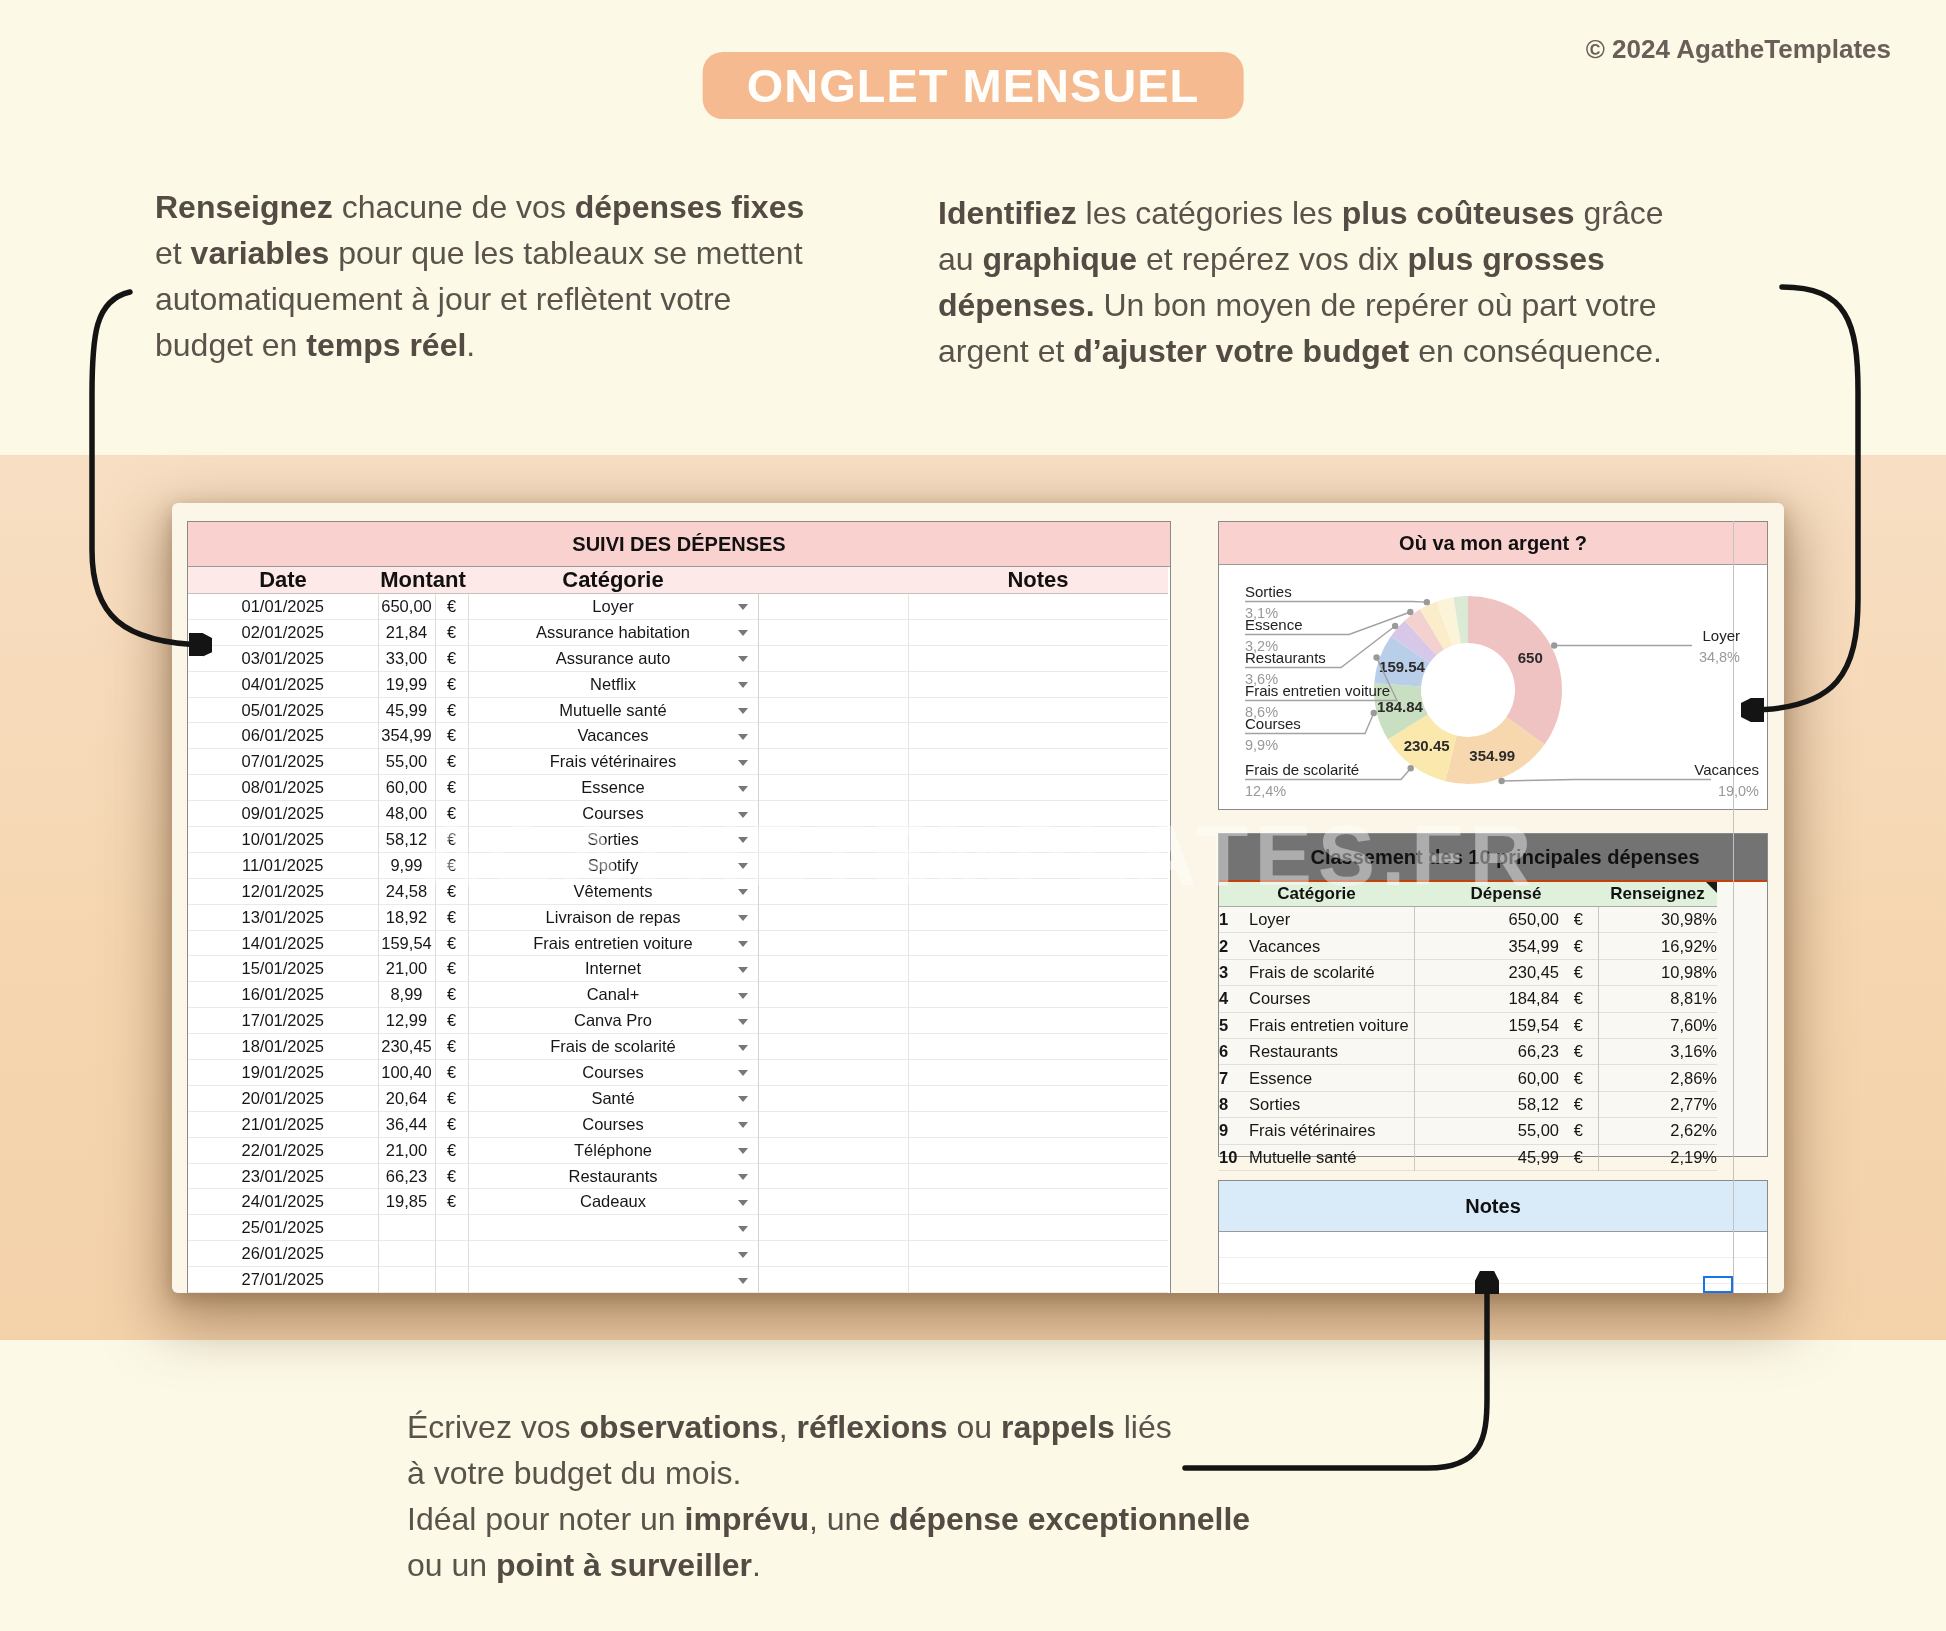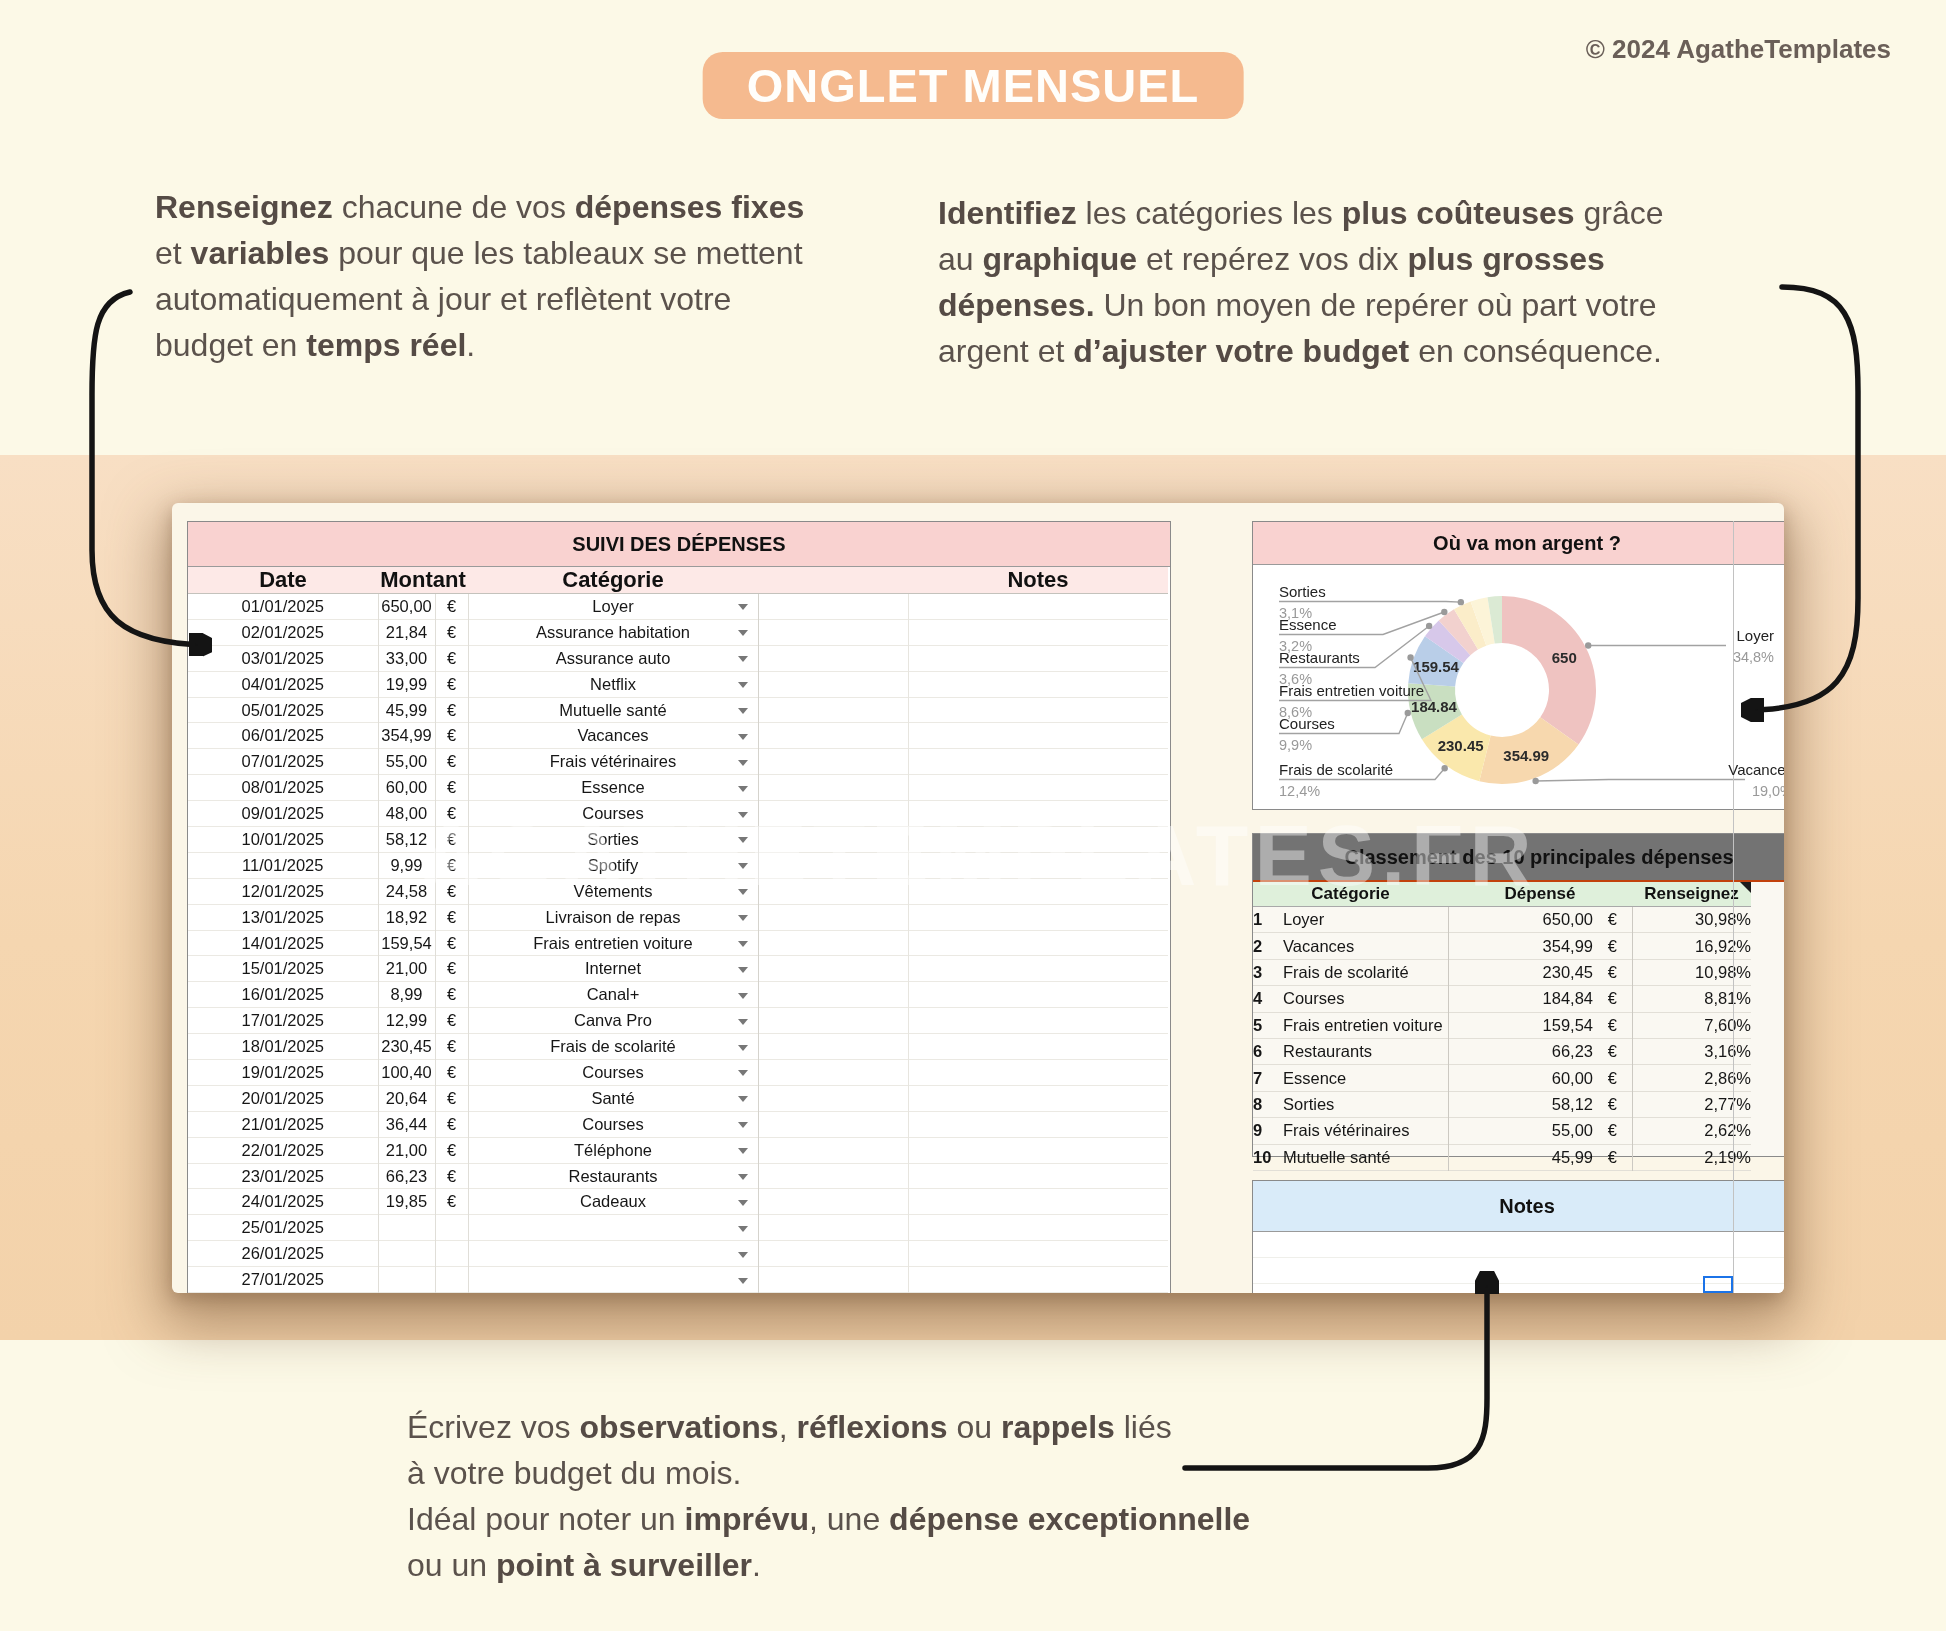--- a/index.html
+++ b/index.html
@@ -33,21 +33,21 @@
   table.sheet td{height:24.9px;padding:0;text-align:center;white-space:nowrap;overflow:hidden;}
   table.sheet tbody tr{border-bottom:1px solid #ebe9e3;}
   td.c-date{border-right:1px solid #e0ded8;}
   td.c-amt{border-right:1px solid #e0ded8;text-align:right;padding-right:4px;}
   td.c-cur{border-right:1px solid #e0ded8;}
   td.c-cat{border-right:1px solid #d5d3cd;position:relative;}
   td.c-sp{border-right:1px solid #e7e5df;}
   .dd{position:absolute;right:10px;top:50%;margin-top:-2px;width:0;height:0;
       border-left:5px solid transparent;border-right:5px solid transparent;border-top:6px solid #777;}
   
-  .panel{position:absolute;left:1080px;width:550px;background:#fff;border:1px solid #8a8a8a;box-sizing:border-box;}
+  .panel{position:absolute;left:1046px;width:550px;background:#fff;border:1px solid #8a8a8a;box-sizing:border-box;}
   .panel-title{display:flex;align-items:center;justify-content:center;font-weight:700;font-size:20px;color:#111;}
   #chart-panel{top:18px;height:289px;}
   #chart-panel .panel-title{height:42px;background:#f9d2d0;border-bottom:1px solid #9a9a9a;}
   #chart-body{position:relative;height:246px;}
   #donut-svg{position:absolute;left:0;top:-42px;width:500px;height:289px;pointer-events:none;}
   .chart-label{position:absolute;font-size:15px;color:#222;line-height:18px;z-index:2;}
   .chart-label .pct{color:#999;font-size:14.5px;margin-top:3px;}
   .chart-label.right{text-align:right;}
   #ranking-panel{top:330px;height:324px;background:#faf8f2;}
   #ranking-panel .panel-title{height:46px;background:#737373;border-bottom:2px solid #c2410c;padding-left:24px;}

